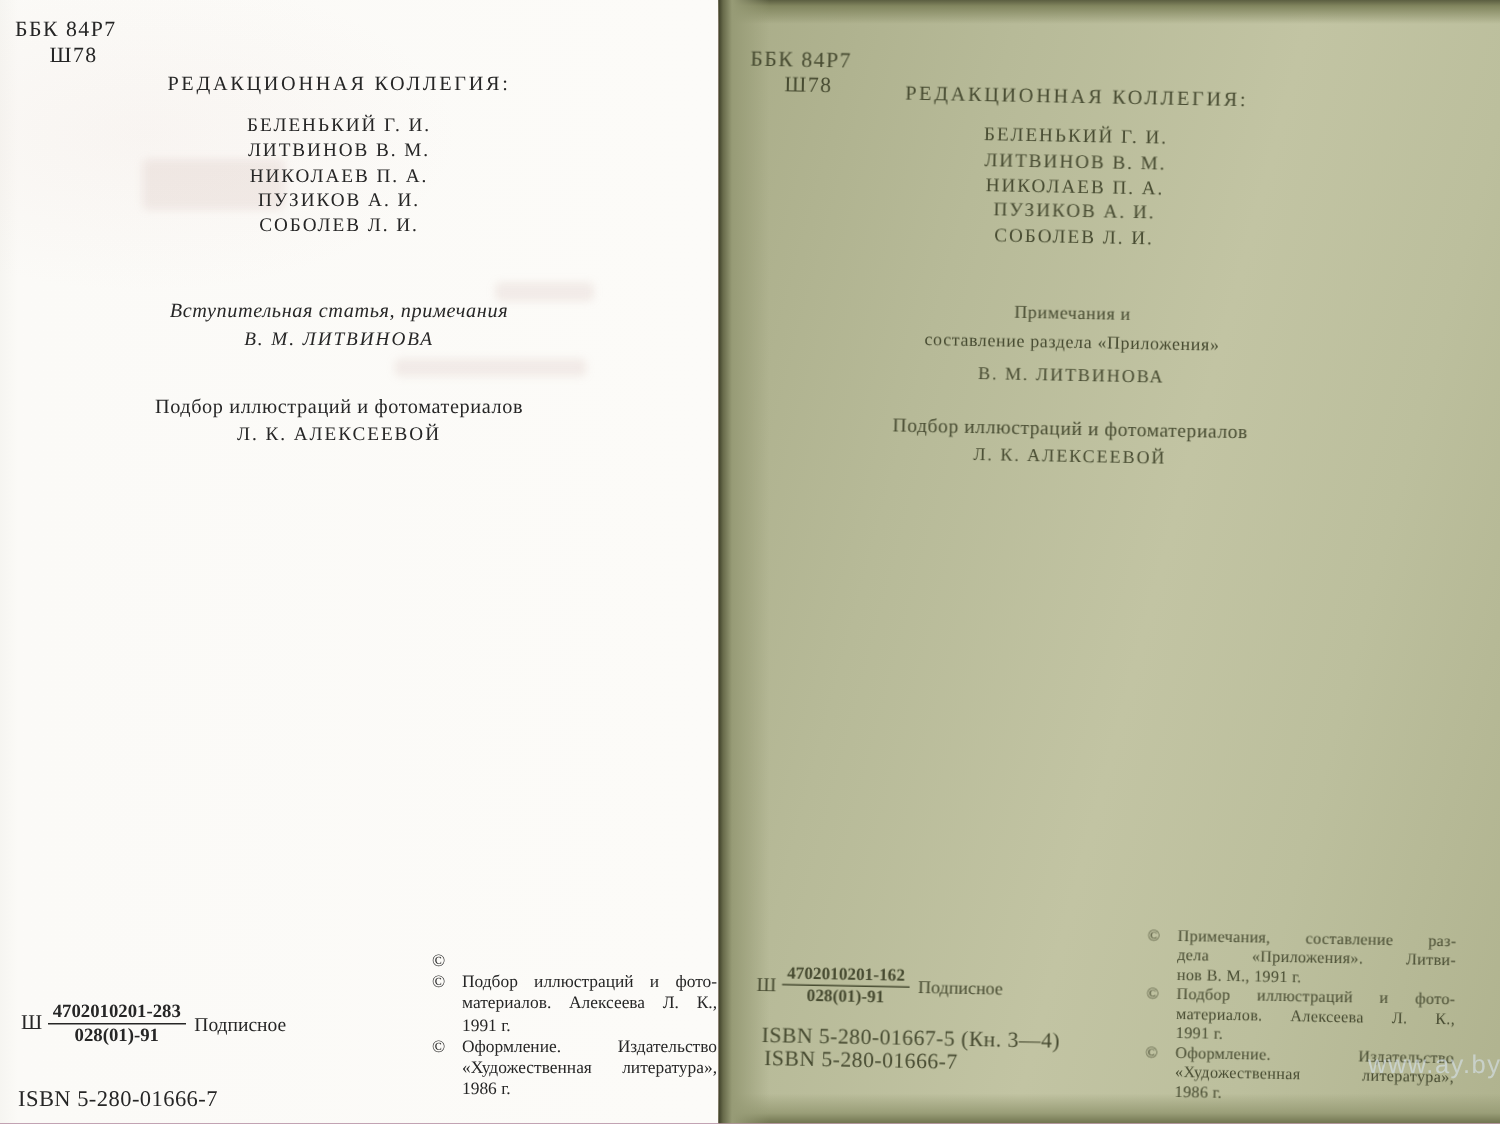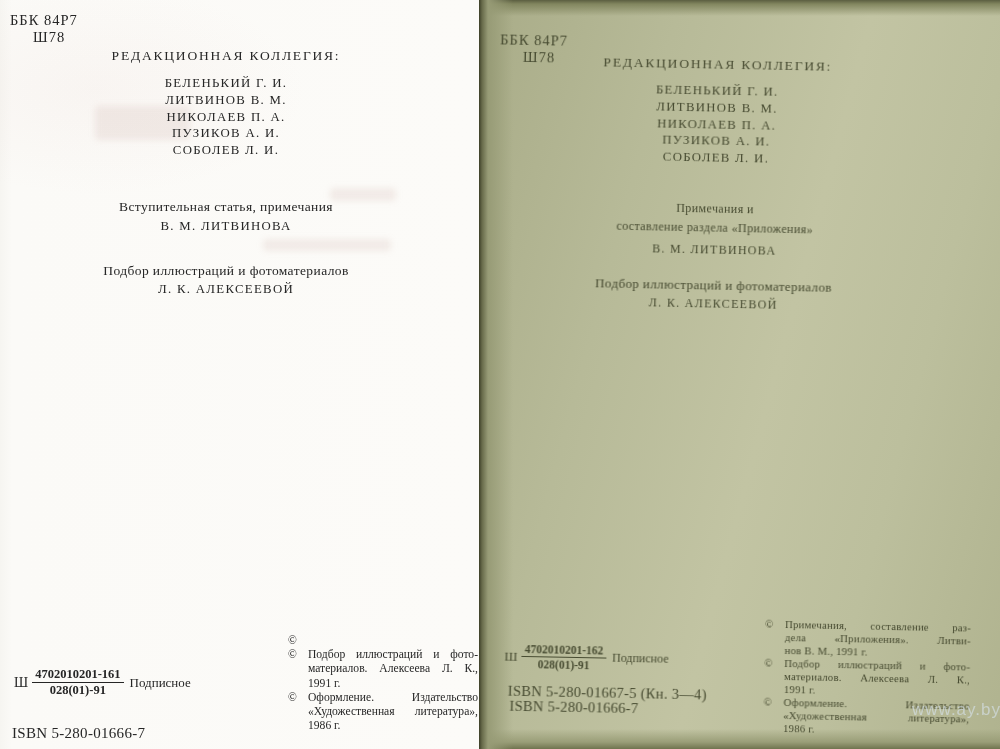--- a/index.html
+++ b/index.html
@@ -70,34 +70,34 @@
       <div class="edhead">РЕДАКЦИОННАЯ КОЛЛЕГИЯ:</div>
       <div style="margin-top:11px;">
         <div class="edname">БЕЛЕНЬКИЙ Г. И.</div>
         <div class="edname">ЛИТВИНОВ В. М.</div>
         <div class="edname">НИКОЛАЕВ П. А.</div>
         <div class="edname">ПУЗИКОВ А. И.</div>
         <div class="edname">СОБОЛЕВ Л. И.</div>
       </div>
     </div>
 
-    <div class="abs ctr" style="left:0;top:198px;width:452px;">
+    <div class="abs ctr" style="left:0;top:198px;width:452px;font-style:italic;">
       <div class="credit1">Вступительная статья, примечания</div>
       <div class="credit2" style="margin-top:4px;">В. М. ЛИТВИНОВА</div>
     </div>
 
     <div class="abs ctr" style="left:0;top:262px;width:452px;">
       <div class="credit1">Подбор иллюстраций и фотоматериалов</div>
       <div class="credit2" style="margin-top:3px;">Л. К. АЛЕКСЕЕВОЙ</div>
     </div>
 
     <div class="abs indexblock" style="left:14px;top:668px;">
       <span class="pre">Ш</span>
       <span class="frac">
-        <span class="num">4702010201-161</span>
+        <span class="num">4702010201-283</span>
         <span class="den">028(01)-91</span>
       </span>
       <span class="suf">Подписное</span>
     </div>
 
     <div class="abs isbn" style="left:12px;top:725px;">ISBN 5-280-01666-7</div>
 
     <div class="abs copyrights left-copy" style="left:288px;top:634px;">
       <div class="centry">
         <span class="csym">©</span>

